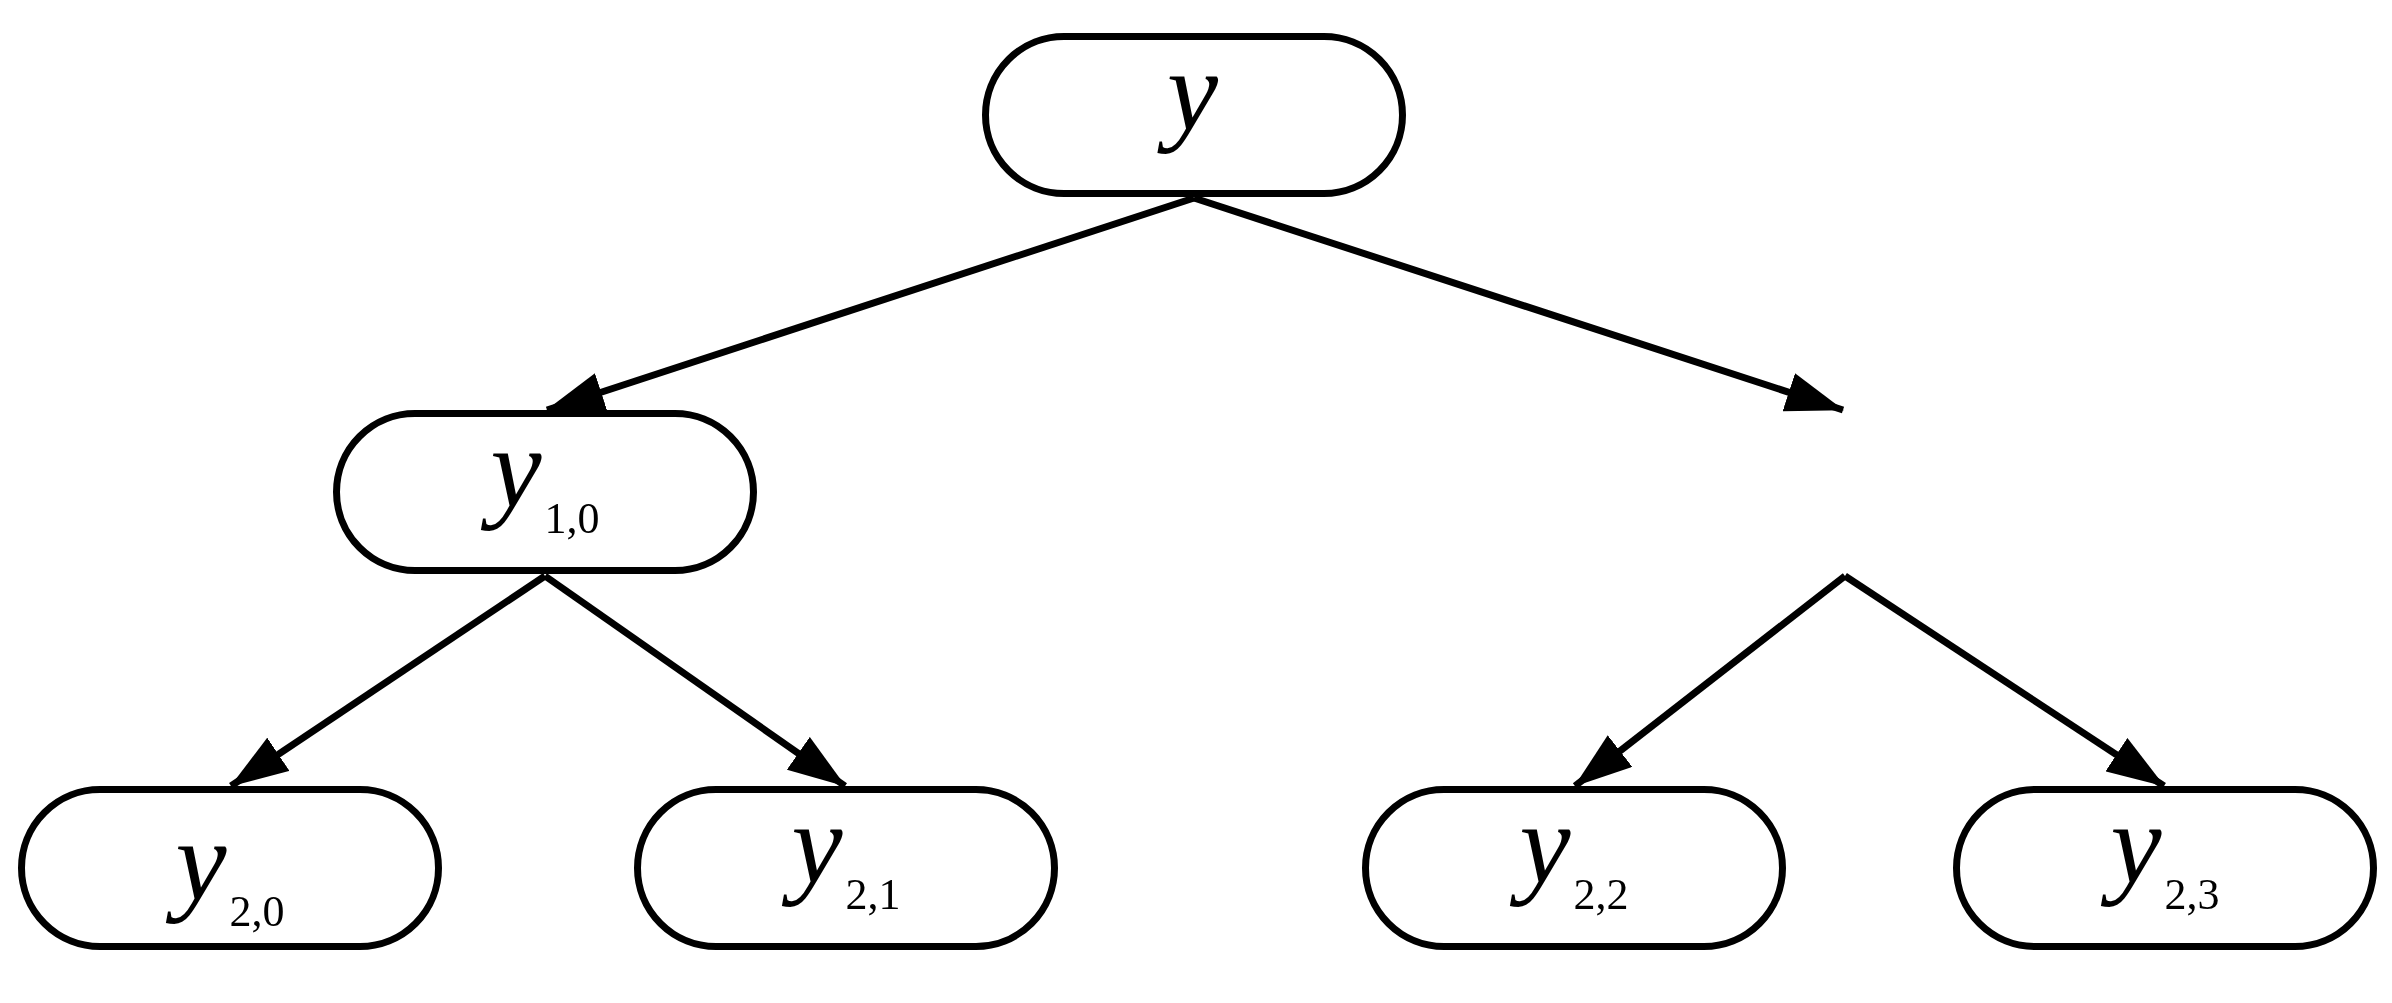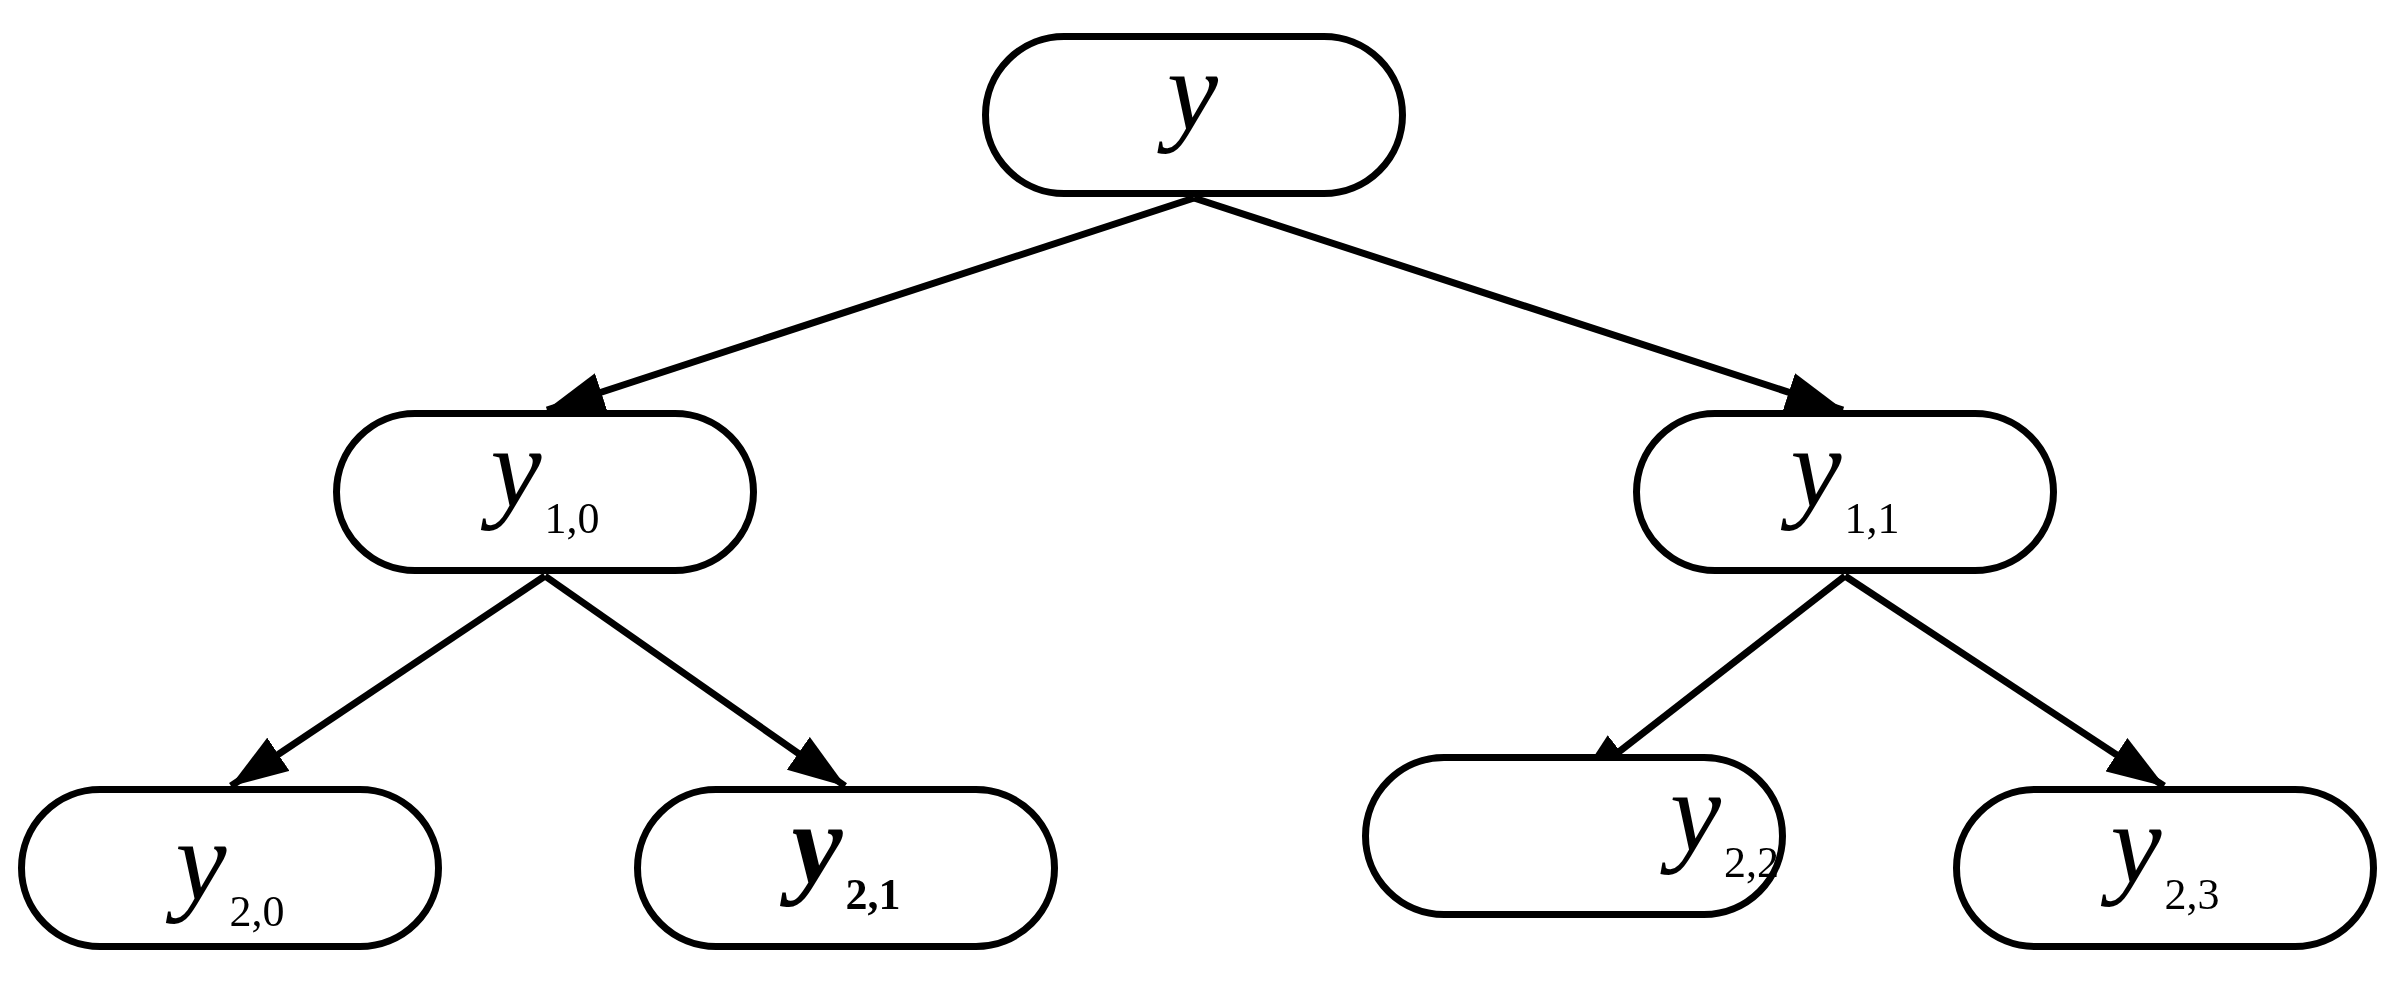--- a/index.html
+++ b/index.html
@@ -58,22 +58,22 @@
     font-size: 44px;
     position: relative;
     top: 26px;
     margin-left: 3px;
   }
   
   .pos-root  { left: 982px;  top: 33px;  }
   .pos-y10   { left: 333px;  top: 410px; }
   .pos-y11   { left: 1633px; top: 410px; }
   .pos-y20   { left: 18px;   top: 786px; align-items: flex-end; }
-  .pos-y21   { left: 634px;  top: 786px; font-weight: bold; }
-  .pos-y22   { left: 1362px; top: 754px; justify-content: flex-end; }
+  .pos-y21   { left: 634px;  top: 786px; }
+  .pos-y22   { left: 1362px; top: 786px; }
   .pos-y23   { left: 1953px; top: 786px; align-items: center; }
 </style>
 </head>
 <body>
 
 <div class="canvas">
 
   <svg class="edges-layer" viewBox="0 0 2392 1003" xmlns="http://www.w3.org/2000/svg">
     <defs>
       <marker id="arrowhead" viewBox="0 0 58 40" refX="57" refY="20" markerWidth="58" markerHeight="40" markerUnits="userSpaceOnUse" orient="auto">
@@ -89,23 +89,20 @@
   </svg>
 
   <div class="node pos-root">
     <span class="lbl"><span class="base">y</span><span class="sub"></span></span>
   </div>
 
   <div class="node pos-y10">
     <span class="lbl"><span class="base">y</span><span class="sub">1,0</span></span>
   </div>
 
-  <div class="node pos-y11">
-    <span class="lbl"><span class="base">y</span><span class="sub">1,1</span></span>
-  </div>
 
   <div class="node pos-y20">
     <span class="lbl"><span class="base">y</span><span class="sub">2,0</span></span>
   </div>
 
   <div class="node pos-y21">
     <span class="lbl"><span class="base">y</span><span class="sub">2,1</span></span>
   </div>
 
   <div class="node pos-y22">

